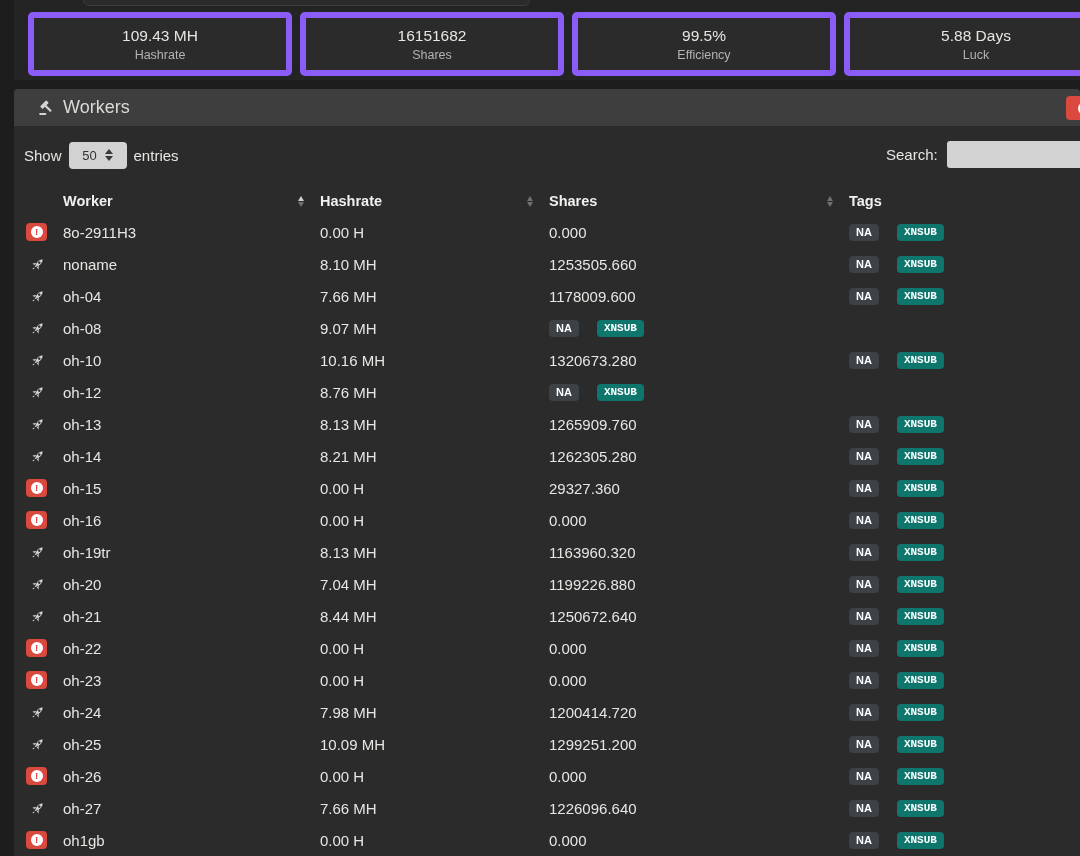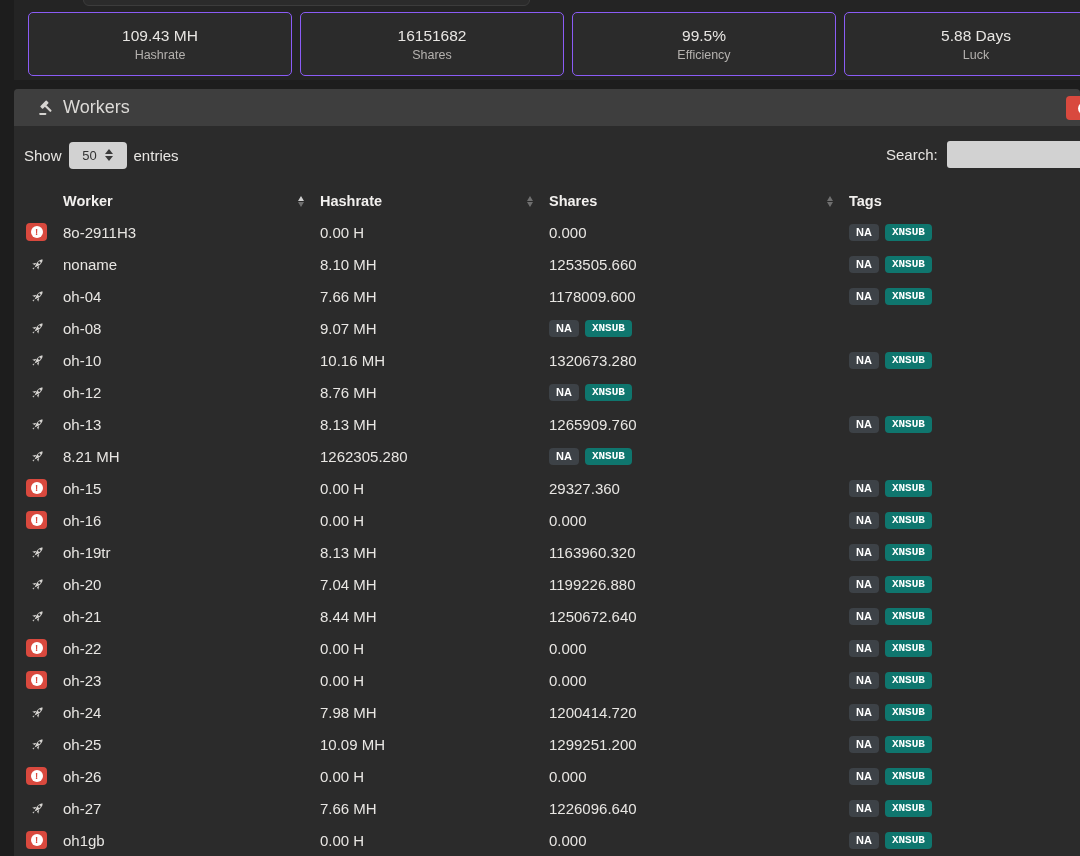--- a/index.html
+++ b/index.html
@@ -24,21 +24,21 @@
     top:-14px; left:69px;
     width:447px; height:20px;
     background:#2b2b2b;
     border:1px solid #3c3c3c;
     border-radius:6px;
   }
   .cards-row { position:relative; display:flex; gap:8px; }
   .stat-card {
     width:264px; height:64px;
     background:#2b2b2b;
-    border:1px solid #8b5cf6;
+    border:6px solid #8b5cf6;
     border-radius:5px;
     display:flex; flex-direction:column;
     align-items:center; justify-content:center;
     gap:3px;
     flex:0 0 auto;
   }
   .stat-value { font-size:15.5px; color:#e8e6e3; }
   .stat-label { font-size:12.5px; color:#b5b2af; }
 
   
@@ -141,21 +141,21 @@
     display:flex; align-items:center; justify-content:center;
   }
   .offline-badge .excl-sm {
     width:12px; height:12px;
     border-radius:50%;
     background:#fff;
     color:#d9493e;
     font-size:9.5px; font-weight:bold;
     line-height:12px; text-align:center;
   }
-  .tags-cell { display:flex; gap:6px; }
+  .tags-cell { display:flex; gap:18px; }
   .tag {
     display:inline-block;
     padding:2px 7px;
     border-radius:4px;
     font-size:11px; font-weight:bold;
     color:#fff;
     line-height:13px;
   }
   .tag-dark { background:#3d4247; }
   .tag-blue { background:#0f766e;font-family:Liberation Mono, monospace; }
@@ -398,20 +398,21 @@
         <g fill="#d6d4d1" transform="rotate(45 10 10)">
           <path d="M10 1.5 C12.6 4 13.2 8.5 10 14.5 C6.8 8.5 7.4 4 10 1.5 Z"></path>
           <circle cx="10" cy="7" r="1.5" fill="#2b2b2b"></circle>
           <path d="M7.6 9.5 L5 13.8 L8.2 12.6 Z"></path>
           <path d="M12.4 9.5 L15 13.8 L11.8 12.6 Z"></path>
           <path d="M10 15 L8.8 17.6 L10 16.9 L11.2 17.6 Z"></path>
         </g>
       </svg>
 
     </div>
+    <div>oh-14</div>
     <div>8.21 MH</div>
     <div>1262305.280</div>
     <div class="tags-cell">
             <span class="tag tag-dark">NA</span>
             <span class="tag tag-blue">XNSUB</span>
           </div>
   </div>
 
   <div class="t-grid t-row">
     <div class="icon-cell">

